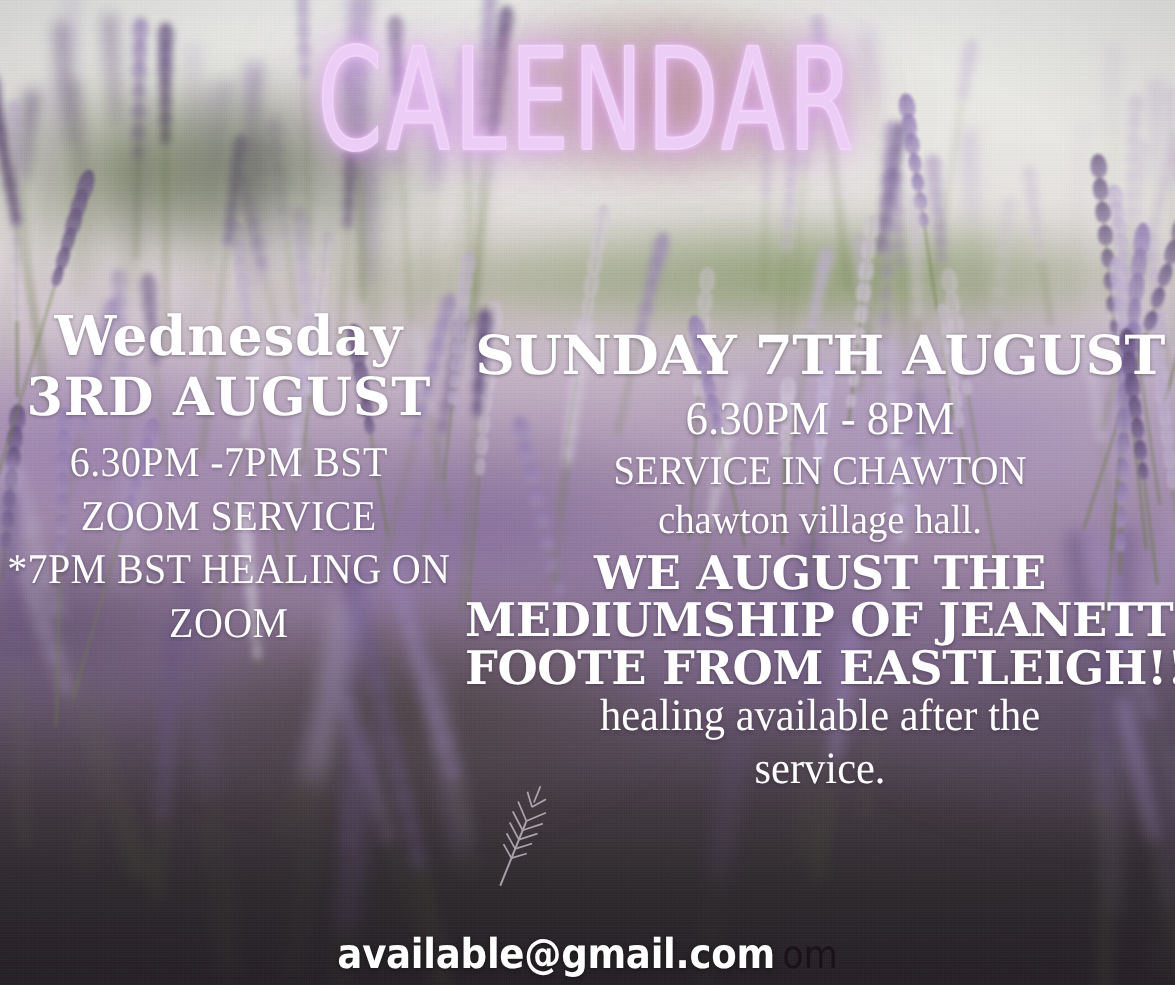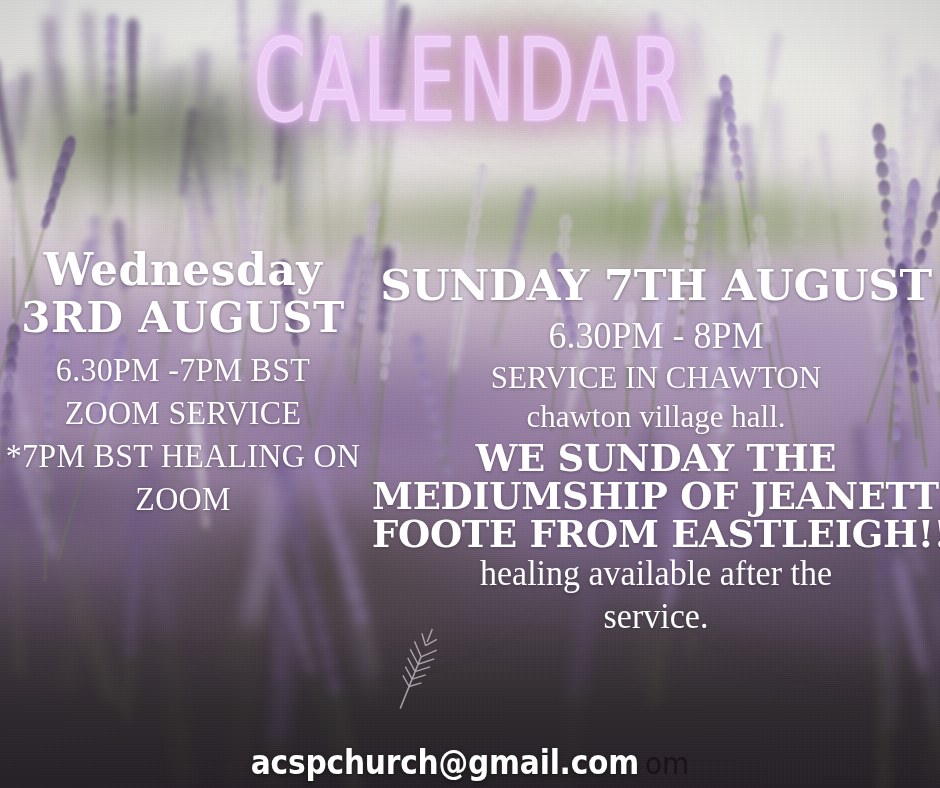--- a/index.html
+++ b/index.html
@@ -1623,31 +1623,31 @@
       </div>
     </div>
 
     <div class="col-right">
       <div class="slab r-head">SUNDAY 7TH AUGUST</div>
       <div class="didone r-time">6.30PM - 8PM</div>
       <div class="didone r-place">SERVICE IN CHAWTON</div>
       <div class="didone r-venue">chawton village hall.</div>
 
       <div class="slab r-welcome">
-        <div>WE SUNDAY THE</div>
+        <div>WE AUGUST THE</div>
         <div>MEDIUMSHIP OF JEANETTE</div>
         <div>FOOTE FROM EASTLEIGH!!</div>
       </div>
 
       <div class="didone r-healing">
         <div>healing available after the</div>
         <div>service.</div>
       </div>
     </div>
 
     <div class="footer">
       <div>
-        <span class="f-email">acspchurch@gmail.com</span><span class="f-ghost">om</span>
+        <span class="f-email">available@gmail.com</span><span class="f-ghost">om</span>
       </div>
     </div>
 
   </div>
 </div>
 
 </body></html>

